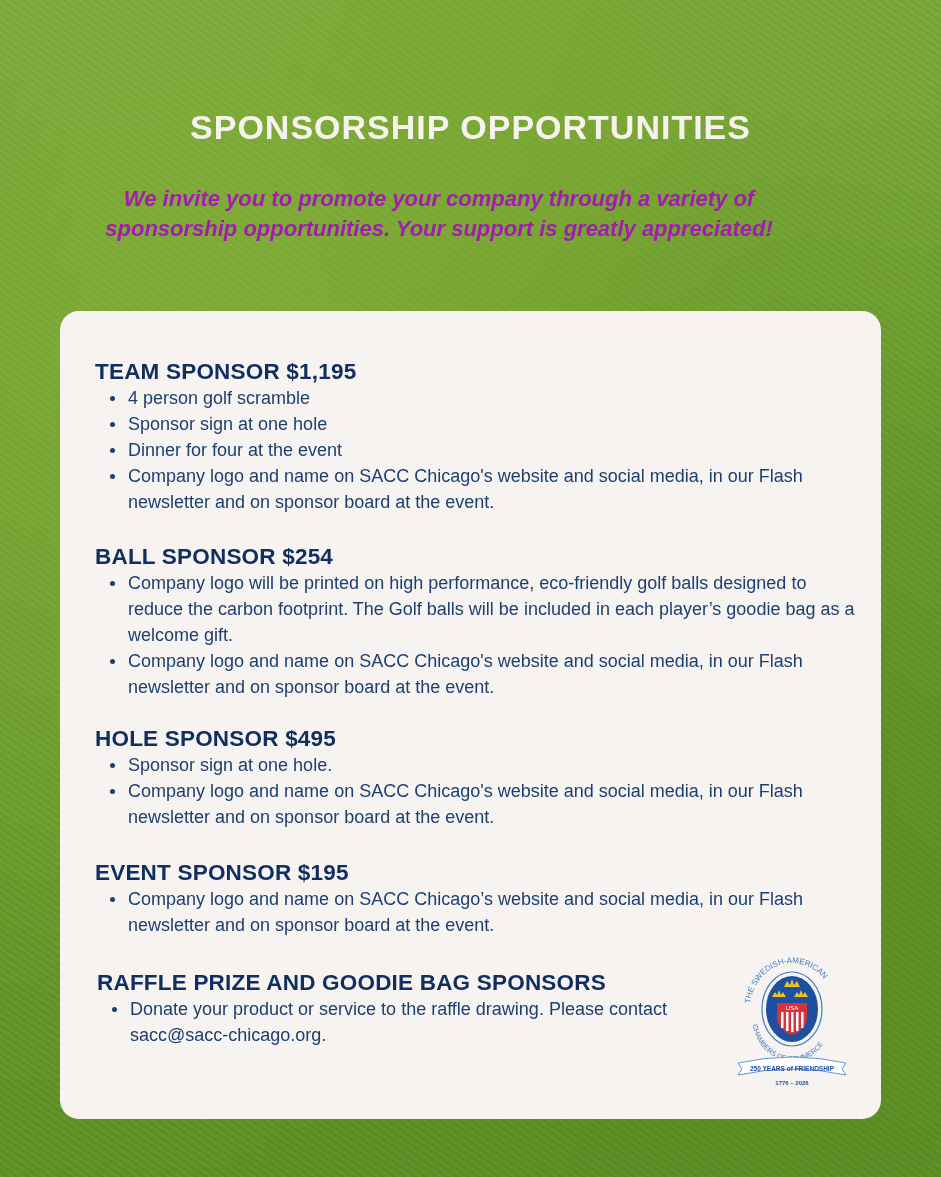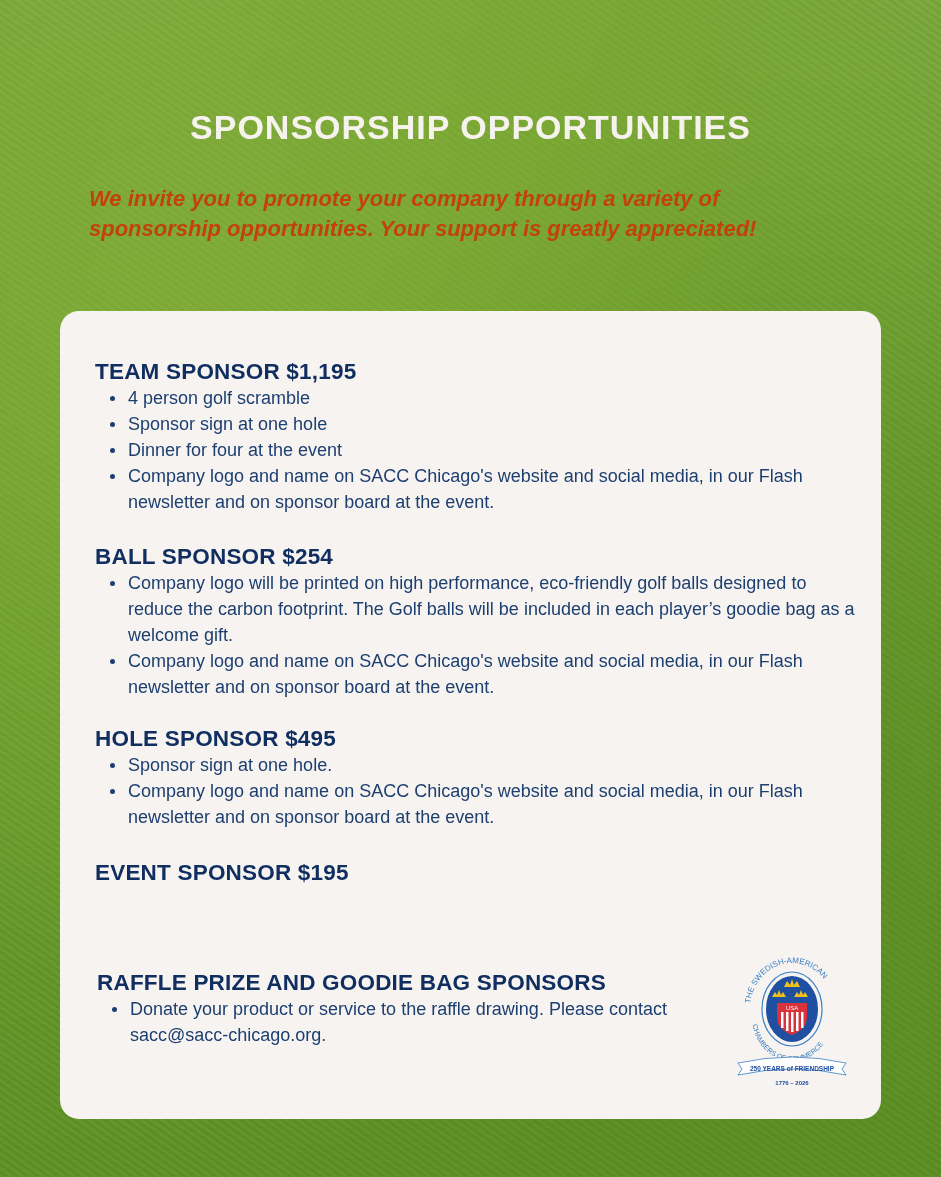--- a/index.html
+++ b/index.html
@@ -13,22 +13,22 @@
       repeating-linear-gradient(35deg, rgba(255,255,255,0.03) 0 3px, rgba(0,0,0,0.03) 3px 6px),
       linear-gradient(180deg, #7aa83a 0%, #6e9f2e 40%, #679a2a 70%, #5e9125 100%);
   }
   .title {
     position: absolute; left: 0; right: 0; top: 108px;
     text-align: center; color: #f6f2ee; font-weight: 700;
     font-size: 34px; letter-spacing: 1px;
   }
   .intro {
     position: absolute; left: 89px; top: 184px; width: 700px;
-    color: #c2410c; font-style: italic; font-weight: 700;
-    font-size: 22px; line-height: 29.5px;
+    color: #a21caf; font-style: italic; font-weight: 700;
+    font-size: 22px; line-height: 29.5px; text-align: center;
   }
   .card {
     position: absolute; left: 60px; top: 311px; width: 821px; height: 808px;
     background: #f6f3f1; border-radius: 19px;
   }
   .section { position: absolute; left: 35px; width: 760px; color: #143a6d; }
   .section h2 {
     margin: 0; font-size: 22.5px; font-weight: 700; color: #102f60;
     letter-spacing: 0.2px; line-height: 26px;
   }
@@ -71,20 +71,23 @@
   <div class="section" style="top:415px">
     <h2>HOLE SPONSOR $495</h2>
     <ul>
       <li>Sponsor sign at one hole.</li>
       <li>Company logo and name on SACC Chicago's website and social media, in our Flash newsletter and on sponsor board at the event.</li>
     </ul>
   </div>
 
   <div class="section" style="top:549px">
     <h2>EVENT SPONSOR $195</h2>
+    <ul>
+      <li>Company logo and name on SACC Chicago’s website and social media, in our Flash newsletter and on sponsor board at the event.</li>
+    </ul>
   </div>
 
   <div class="section" style="top:659px; left:37px; width:590px">
     <h2>RAFFLE PRIZE AND GOODIE BAG SPONSORS</h2>
     <ul>
       <li>Donate your product or service to the raffle drawing. Please contact sacc@sacc-chicago.org.</li>
     </ul>
   </div>
 
   <div class="logo">

